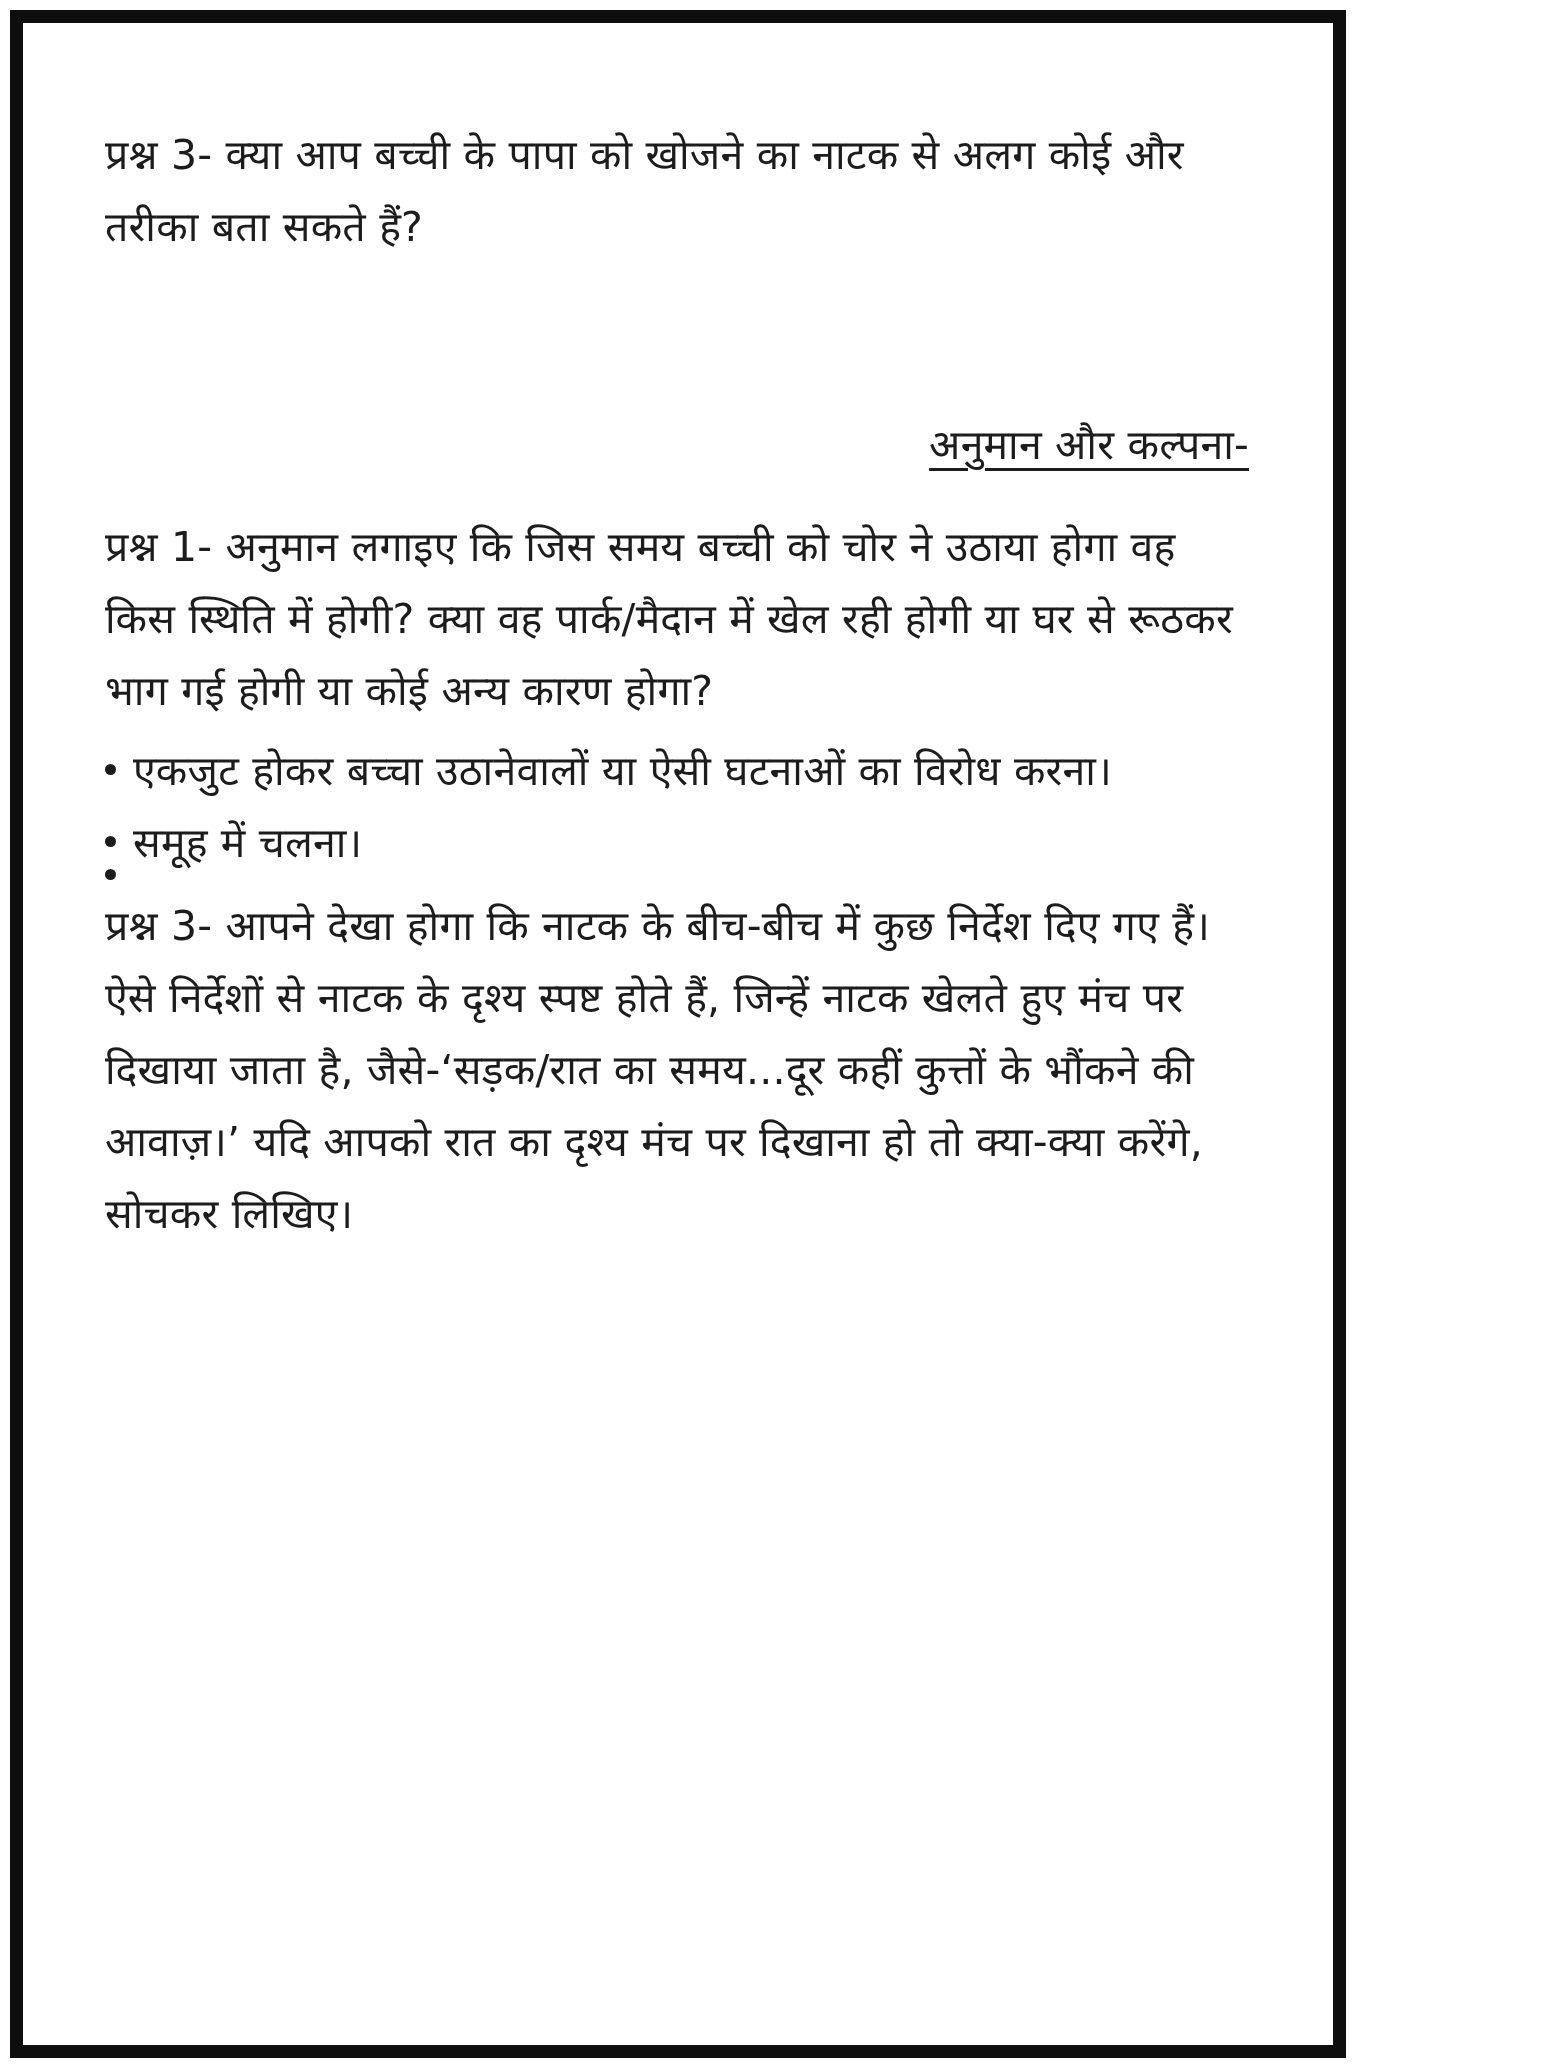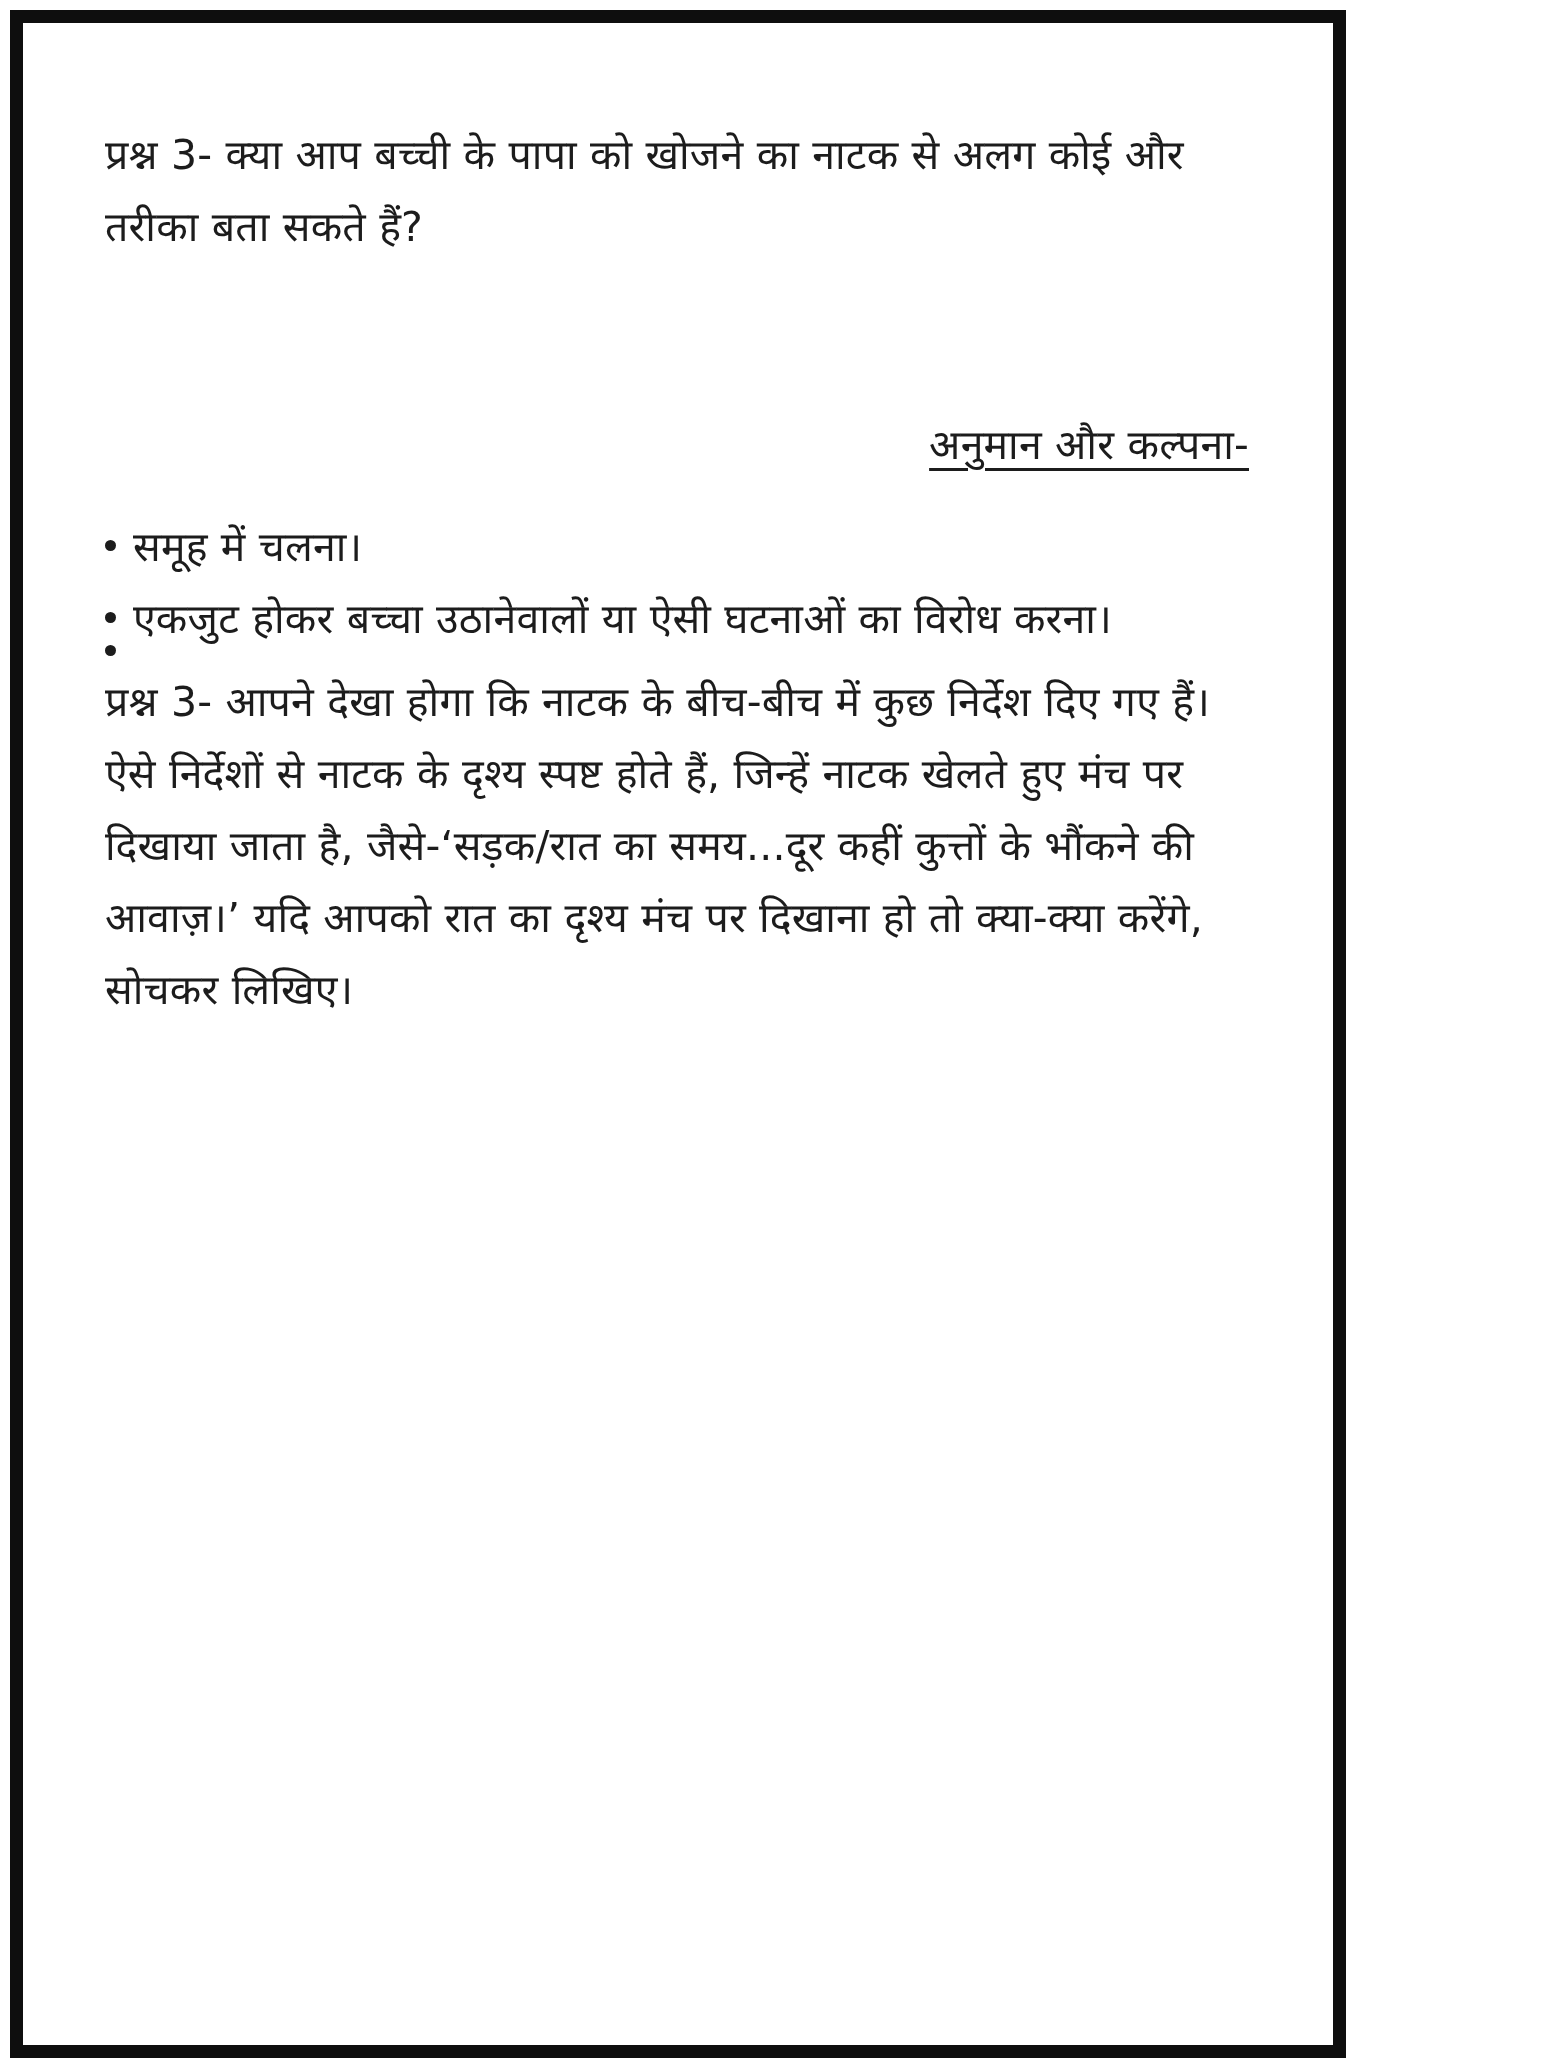--- a/index.html
+++ b/index.html
@@ -71,30 +71,31 @@
 <body>
 
 <div class="canvas">
   <div class="frame">
     <div class="content">
 
       <p class="para">प्रश्न 3- क्या आप बच्ची के पापा को खोजने का नाटक से अलग कोई और तरीका बता सकते हैं?</p>
 
       <h2 class="heading mt-xl">अनुमान और कल्पना-</h2>
 
+      <p class="para">प्रश्न 1- अनुमान लगाइए कि जिस समय बच्ची को चोर ने उठाया होगा वह किस स्थिति में होगी? क्या वह पार्क/मैदान में खेल रही होगी या घर से रूठकर भाग गई होगी या कोई अन्य कारण होगा?</p>
 
 
       <ul class="bullets">
         <li>
           <span class="dot"></span>
-          <span>समूह में चलना।</span>
+          <span>एकजुट होकर बच्चा उठानेवालों या ऐसी घटनाओं का विरोध करना।</span>
         </li>
         <li>
           <span class="dot"></span>
-          <span>एकजुट होकर बच्चा उठानेवालों या ऐसी घटनाओं का विरोध करना।</span>
+          <span>समूह में चलना।</span>
         </li>
         <li>
           <span class="dot"></span>
         </li>
       </ul>
 
 
       <p class="para">प्रश्न 3- आपने देखा होगा कि नाटक के बीच-बीच में कुछ निर्देश दिए गए हैं। ऐसे निर्देशों से नाटक के दृश्य स्पष्ट होते हैं, जिन्हें नाटक खेलते हुए मंच पर दिखाया जाता है, जैसे-‘सड़क/रात का समय...दूर कहीं कुत्तों के भौंकने की आवाज़।’ यदि आपको रात का दृश्य मंच पर दिखाना हो तो क्या-क्या करेंगे, सोचकर लिखिए।</p>
 
     </div>

